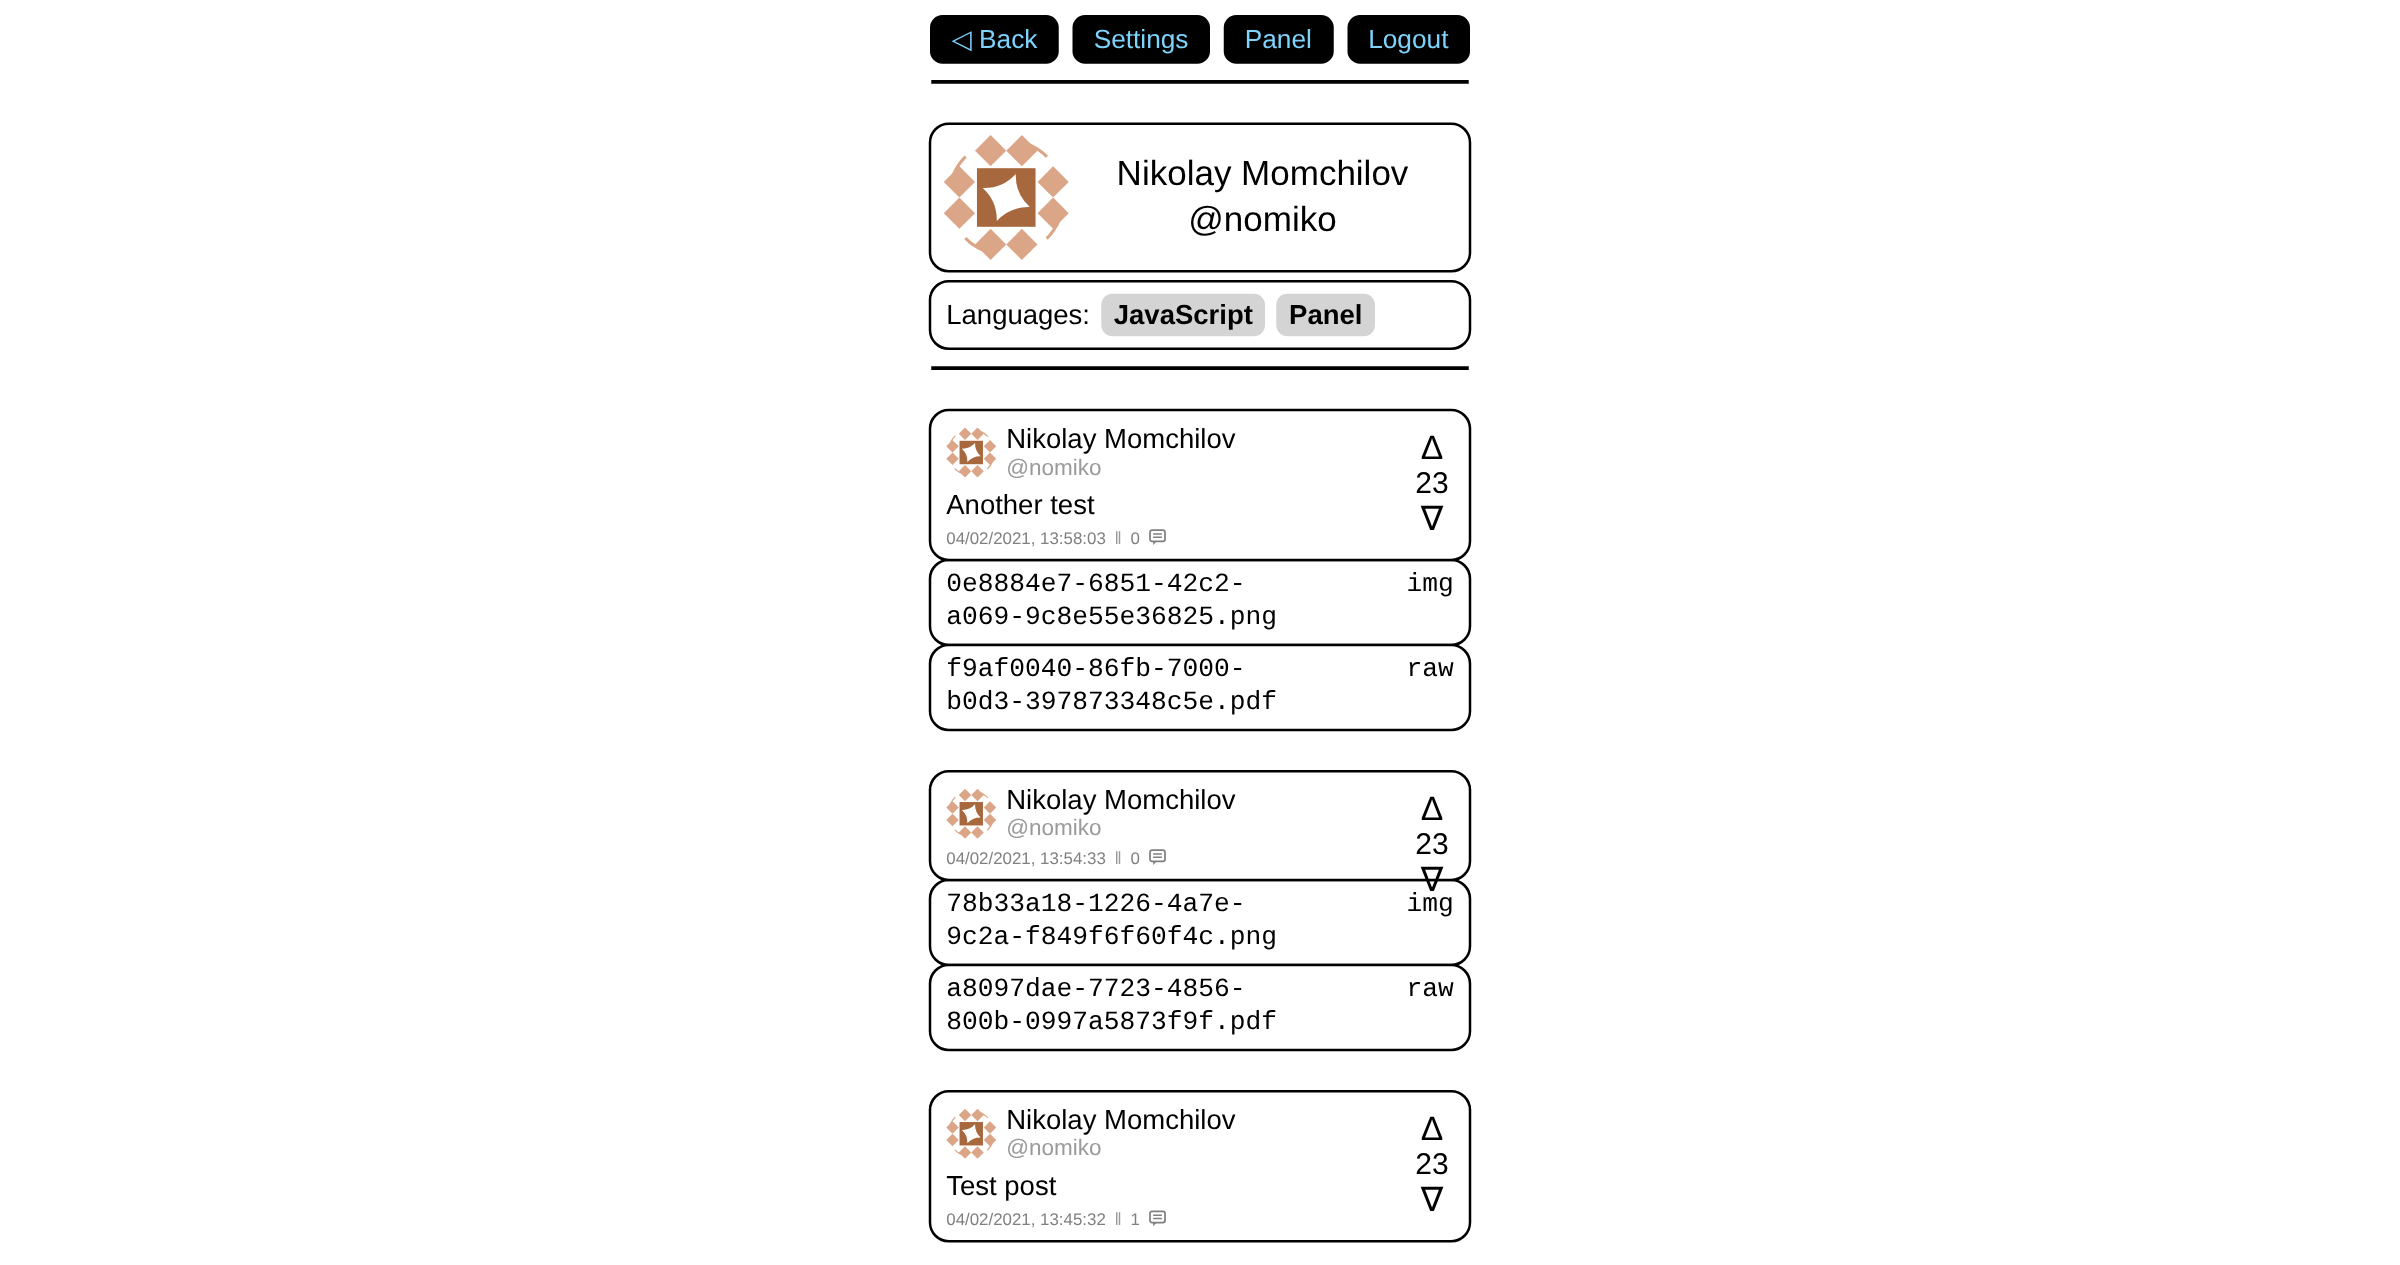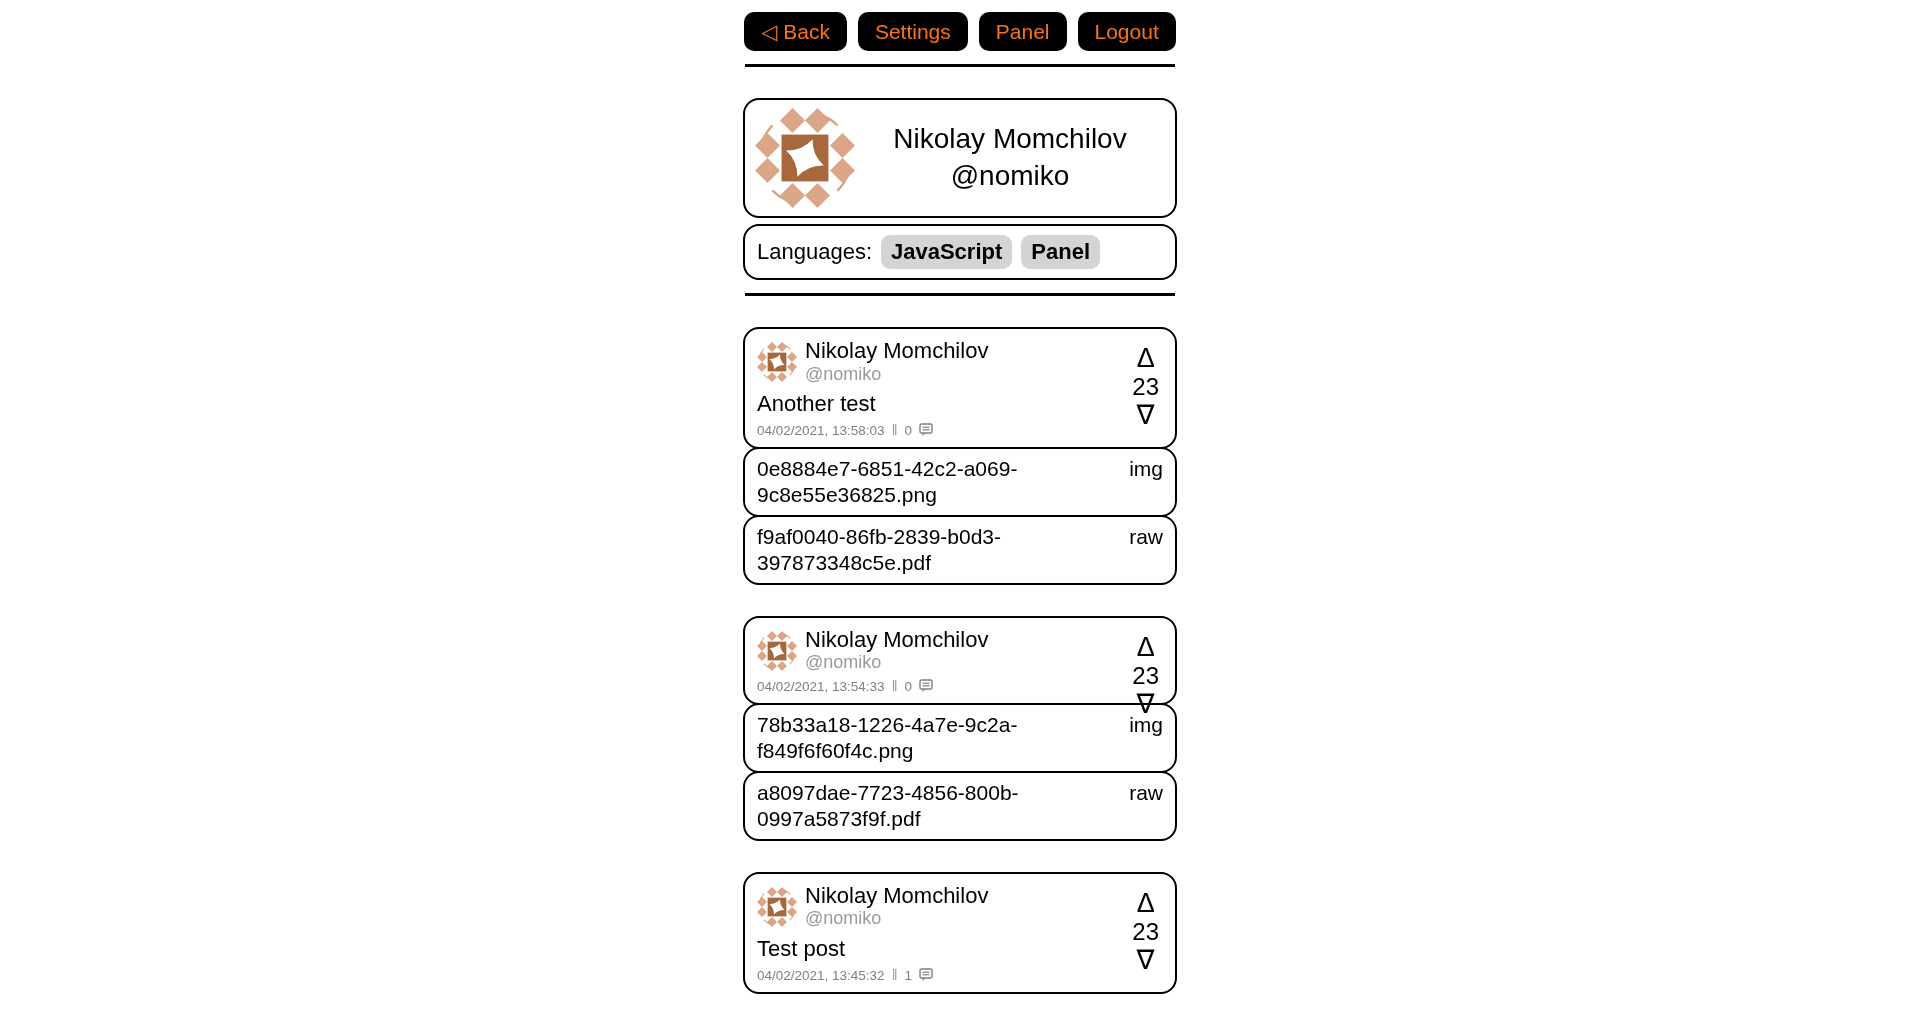--- a/index.html
+++ b/index.html
@@ -11,21 +11,21 @@
     color: #000;
   }
   .page { width: 434px; margin: 0 auto; }
 
   
   .nav-row {
     display: flex; justify-content: center; gap: 11px;
     margin-top: 12px;
   }
   .nav-btn {
-    background: #000; color: #f97316;
+    background: #000; color: #7dd3fc;
     border: none; border-radius: 10px;
     font-family: "Liberation Sans", sans-serif;
     font-size: 21px; line-height: 1;
     padding: 9px 17px;
     cursor: pointer; white-space: nowrap;
   }
 
   .rule {
     border: none; border-top: 3px solid #000;
     margin: 13px 2px 12px 2px;
@@ -81,20 +81,21 @@
     font-family: "Liberation Sans", sans-serif;
     font-size: 27px; line-height: 1; color: #000; padding: 0;
   }
   .vote-score { font-size: 24px; line-height: 1.15; }
 
   .attach-row {
     margin-top: -2.5px;
     padding: 7px 12px;
     display: flex; justify-content: space-between; align-items: flex-start;
     cursor: pointer;
+    font-family: Liberation Mono, monospace;
   }
   .attach-name {
     font-size: 21px; line-height: 1.25;
     max-width: 300px; overflow-wrap: break-word;
   }
   .attach-type { font-size: 21px; line-height: 1.25; }
 </style>
 </head>
 <body>
 
@@ -182,21 +183,21 @@
         <button class="vote-arrow">Δ</button>
         <span class="vote-score">23</span>
         <button class="vote-arrow">∇</button>
       </div>
     </div>
     <div class="card attach-row">
       <span class="attach-name">0e8884e7-6851-42c2-a069-9c8e55e36825.png</span>
       <span class="attach-type">img</span>
     </div>
     <div class="card attach-row">
-      <span class="attach-name">f9af0040-86fb-2839-b0d3-397873348c5e.pdf</span>
+      <span class="attach-name">f9af0040-86fb-7000-b0d3-397873348c5e.pdf</span>
       <span class="attach-type">raw</span>
     </div>
   </div>
 
   <div class="post-group">
     <div class="card post-card">
       <div class="post-head">
         <span class="post-avatar">
           <svg viewBox="0 0 64 64" width="40" height="40">
               <use href="#identicon"></use>

